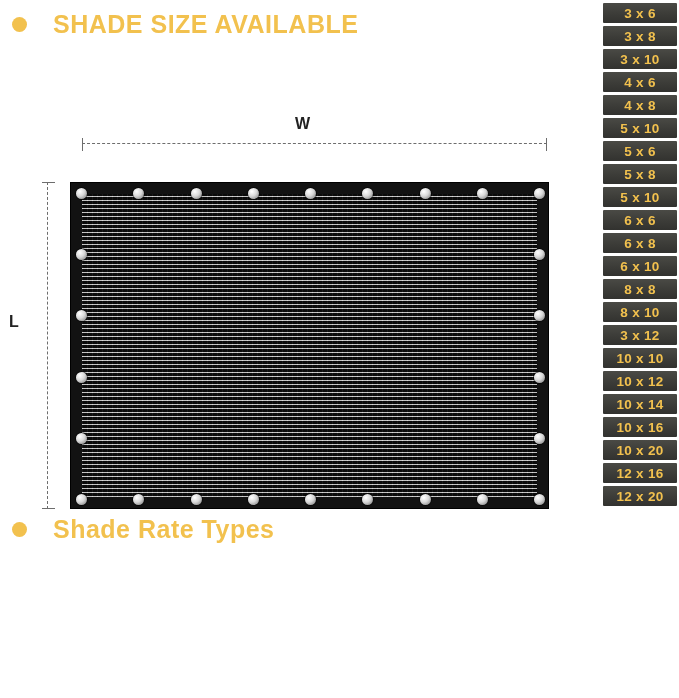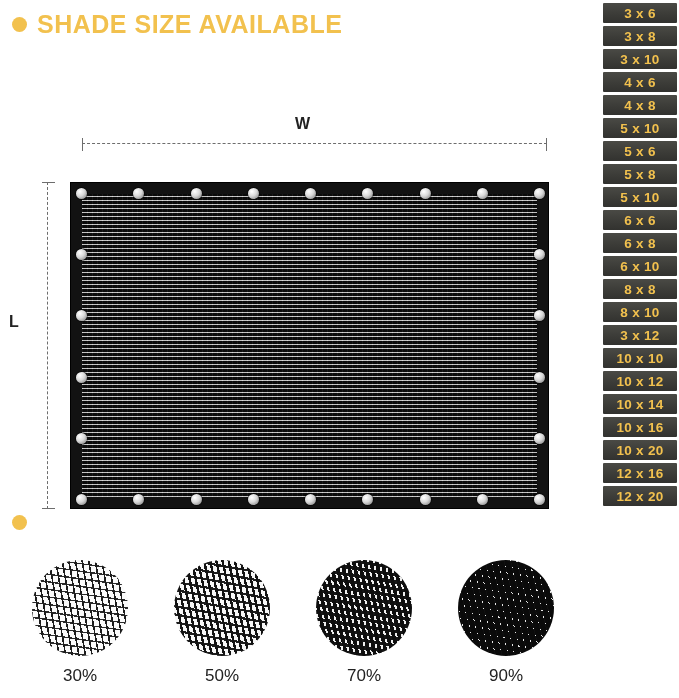--- a/index.html
+++ b/index.html
@@ -26,21 +26,21 @@
     position: absolute;
     left: 0;
     top: 0;
     width: 600px;
     height: 698px;
   }
 
   .section-heading {
     display: flex;
     align-items: center;
-    gap: 10px;
+    gap: 26px;
   }
   .bullet-dot {
     width: 15px;
     height: 15px;
     border-radius: 50%;
     background: #f2c14e;
     flex: 0 0 auto;
   }
   .heading-text {
     font-size: 25px;
@@ -315,40 +315,23 @@
           <div class="grommet" style="left: 5px; top: 188.6px;"></div>
           <div class="grommet" style="left: 463px; top: 188.6px;"></div>
           <div class="grommet" style="left: 5px; top: 249.8px;"></div>
           <div class="grommet" style="left: 463px; top: 249.8px;"></div>
         </div>
 
     </div>
 
     <div id="shade-rate-heading" class="section-heading">
       <span class="bullet-dot"></span>
+      <span class="heading-text">Shade Rate Types</span>
     </div>
 
-    <div id="swatch-row">
-        <div class="swatch-item" style="left: 0px; top: 0px;">
-          <div class="swatch-circle swatch-30"></div>
-          <div class="swatch-label">30%</div>
-        </div>
-        <div class="swatch-item" style="left: 142px; top: 0px;">
-          <div class="swatch-circle swatch-50"></div>
-          <div class="swatch-label">50%</div>
-        </div>
-        <div class="swatch-item" style="left: 284px; top: 0px;">
-          <div class="swatch-circle swatch-70"></div>
-          <div class="swatch-label">70%</div>
-        </div>
-        <div class="swatch-item" style="left: 426px; top: 0px;">
-          <div class="swatch-circle swatch-90"></div>
-          <div class="swatch-label">90%</div>
-        </div>
-      </div>
   </div>
 
   <div id="size-list">
       <div class="size-chip">3 x 6</div>
       <div class="size-chip">3 x 8</div>
       <div class="size-chip">3 x 10</div>
       <div class="size-chip">4 x 6</div>
       <div class="size-chip">4 x 8</div>
       <div class="size-chip">5 x 10</div>
       <div class="size-chip">5 x 6</div>

